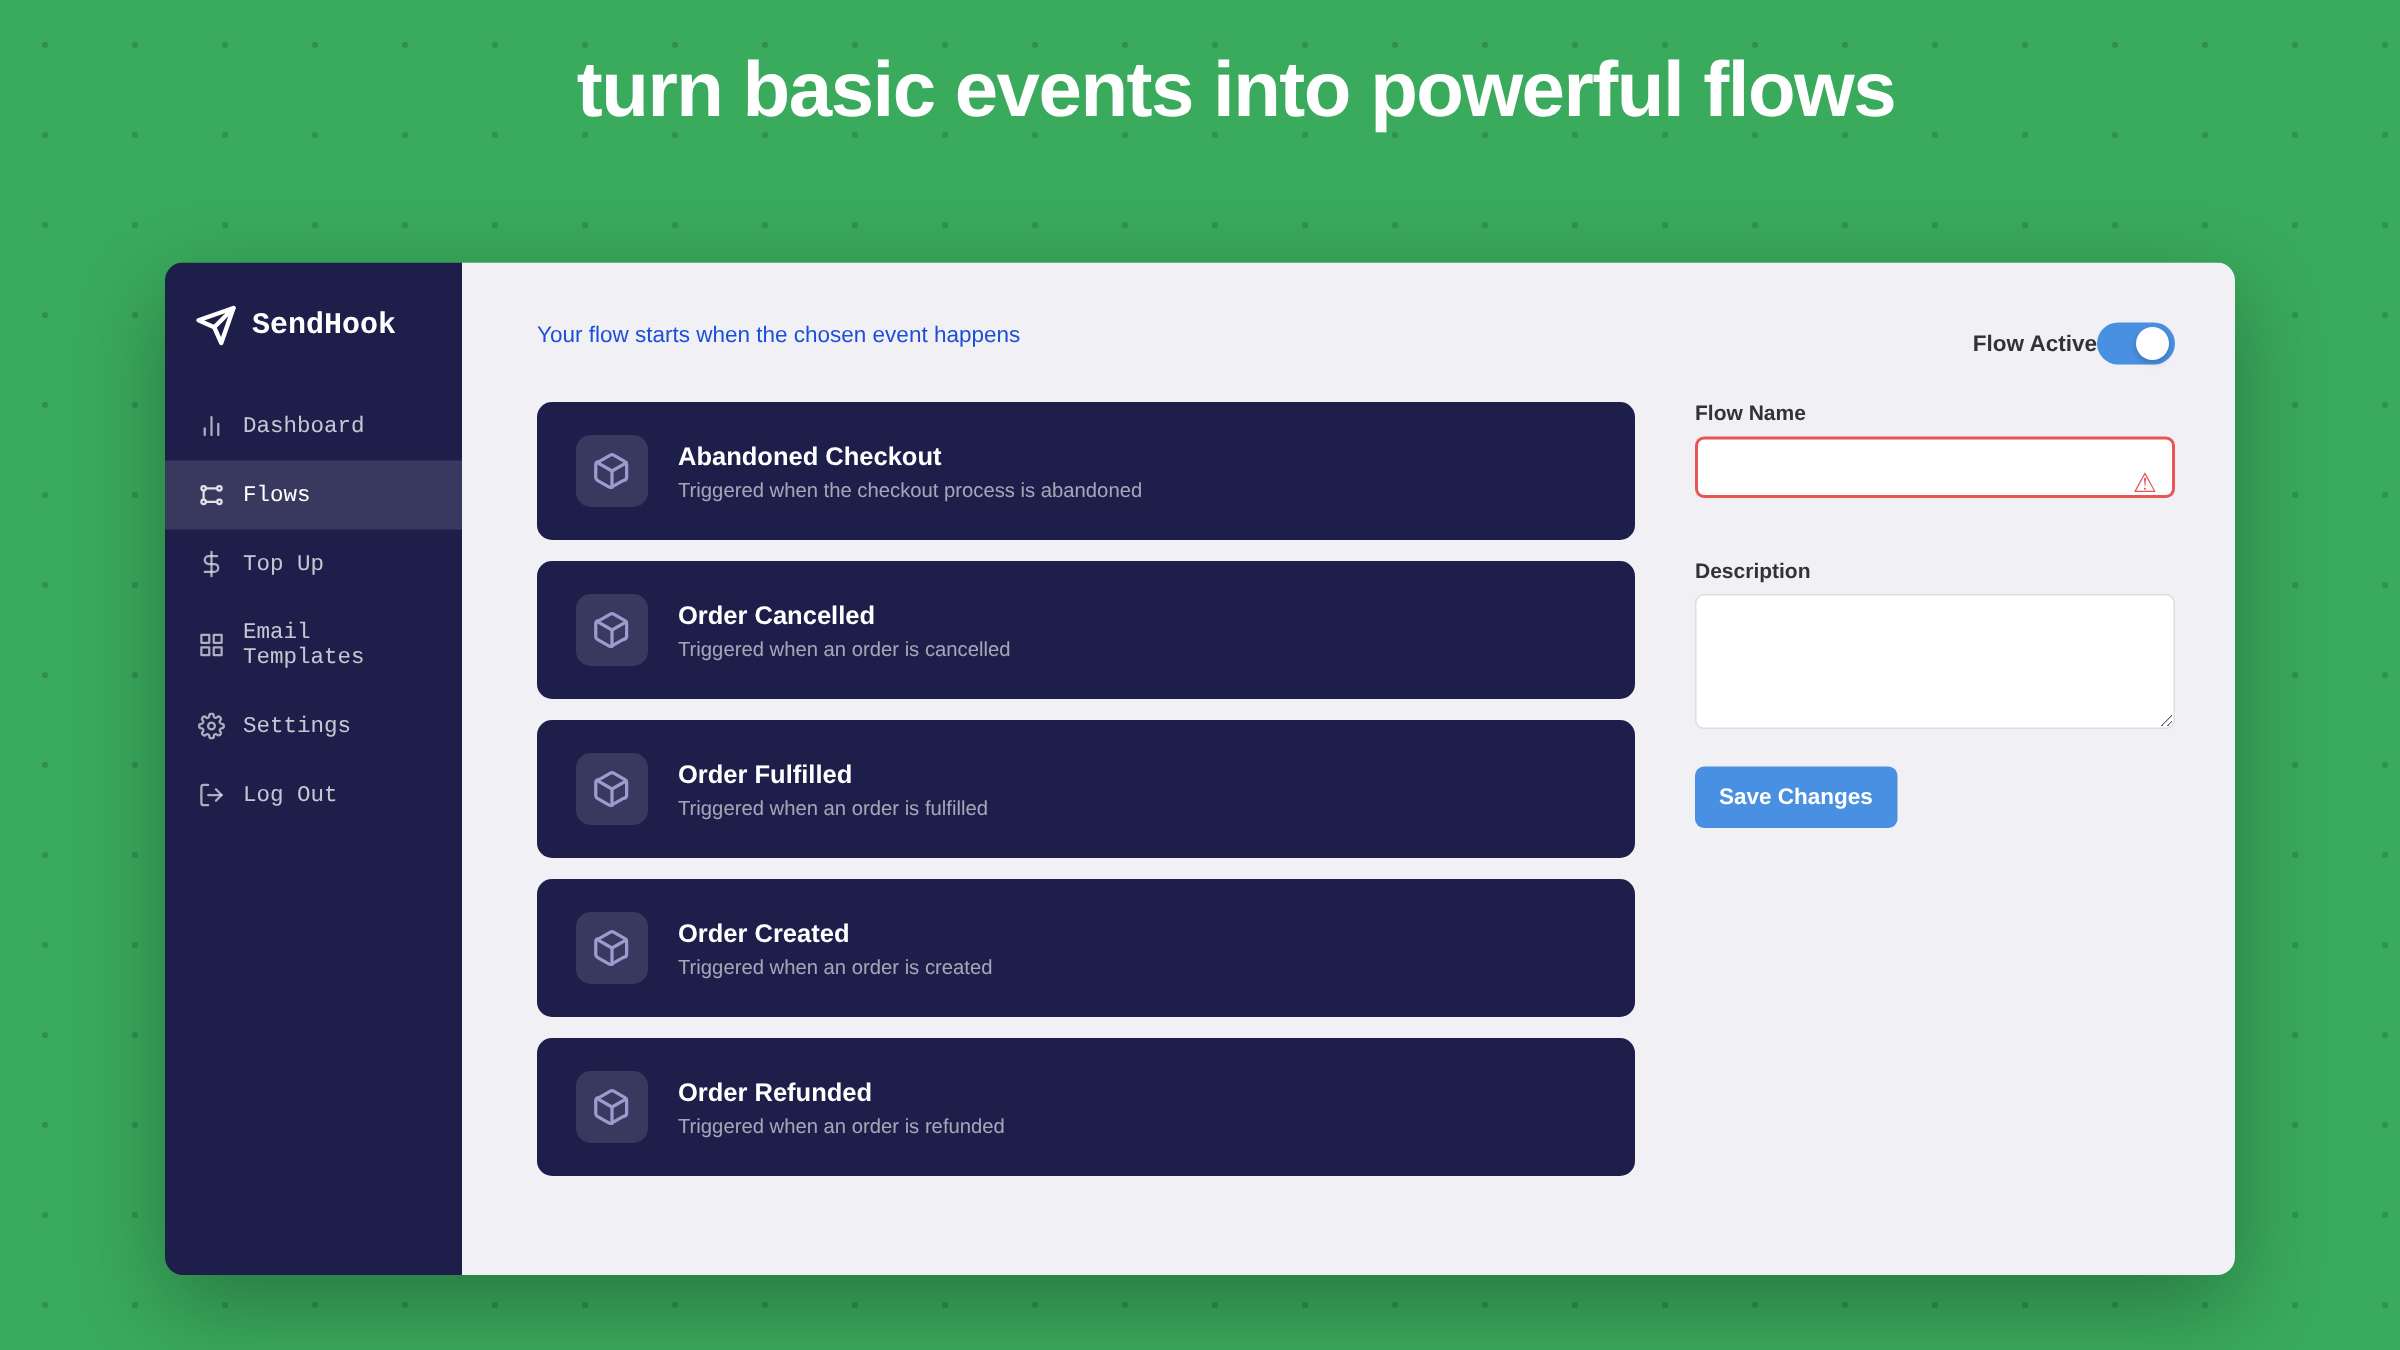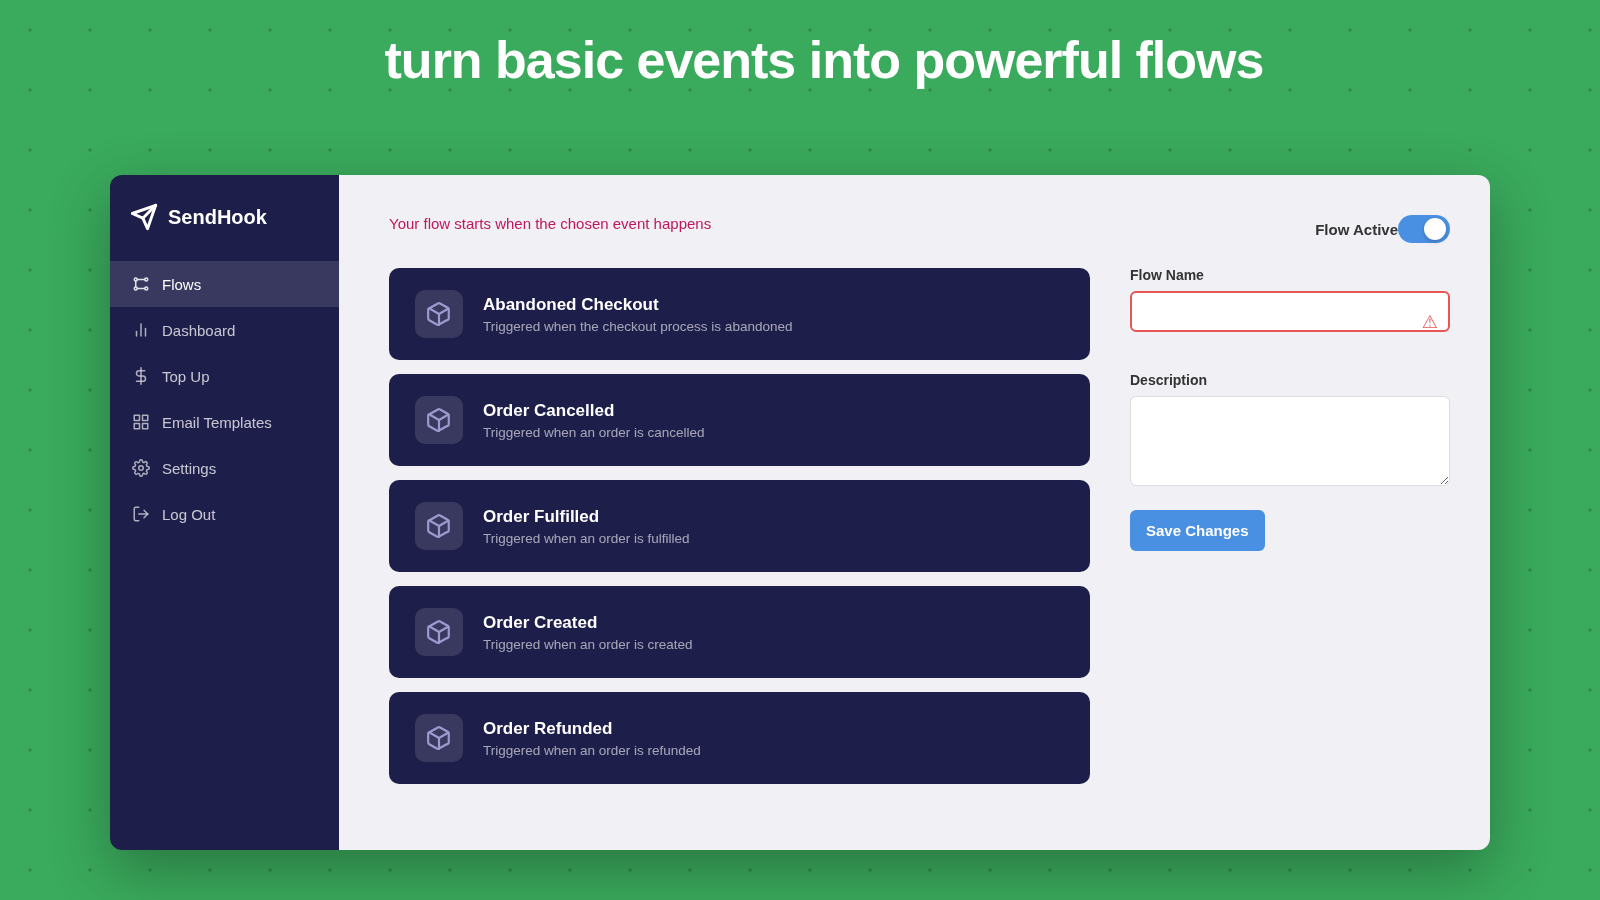--- a/index.html
+++ b/index.html
@@ -44,25 +44,26 @@
       bottom: 50px;
       display: flex;
       border-radius: 12px;
       overflow: hidden;
       box-shadow: 0 20px 60px rgba(0,0,0,0.3);
       z-index: 3;
     }
 
     
     .sidebar {
-      width: 229px;
+      width: 198px;
       background-color: #1e1e4b;
       color: #fff;
       flex-shrink: 0;
       padding: 28px 0;
+      font-family: Liberation Mono, monospace;
     }
 
     .sidebar-logo {
       display: flex;
       align-items: center;
       gap: 10px;
       padding: 0 20px 30px 20px;
       font-size: 20px;
       font-weight: 700;
       color: #fff;
@@ -118,21 +119,21 @@
 
     .event-panel-title {
       font-size: 30px;
       font-weight: 700;
       color: #1a1a2e;
       margin-bottom: 8px;
     }
 
     .event-panel-subtitle {
       font-size: 15px;
-      color: #be185d;
+      color: #1d4ed8;
       margin-bottom: 28px;
     }
 
     .event-list {
       display: flex;
       flex-direction: column;
       gap: 14px;
       margin-top: 36px;
     }
 
@@ -316,42 +317,42 @@
   <aside class="sidebar">
     <div class="sidebar-logo">
       <svg viewBox="0 0 24 24" fill="none" stroke="currentColor" stroke-width="2.5" stroke-linecap="round" stroke-linejoin="round">
         <line x1="22" y1="2" x2="11" y2="13"></line>
         <polygon points="22 2 15 22 11 13 2 9 22 2"></polygon>
       </svg>
       <span>SendHook</span>
     </div>
 
     <ul class="sidebar-nav">
+      <li class="sidebar-nav-item">
+        <svg viewBox="0 0 24 24" fill="none" stroke="currentColor" stroke-width="2" stroke-linecap="round" stroke-linejoin="round">
+          <line x1="18" y1="20" x2="18" y2="10"></line>
+          <line x1="12" y1="20" x2="12" y2="4"></line>
+          <line x1="6" y1="20" x2="6" y2="14"></line>
+        </svg>
+        <span>Dashboard</span>
+      </li>
       <li class="sidebar-nav-item active">
         <svg viewBox="0 0 24 24" fill="none" stroke="currentColor" stroke-width="2" stroke-linecap="round" stroke-linejoin="round">
           <circle cx="5" cy="6" r="2"></circle>
           <circle cx="19" cy="6" r="2"></circle>
           <circle cx="5" cy="18" r="2"></circle>
           <circle cx="19" cy="18" r="2"></circle>
           <line x1="7" y1="6" x2="17" y2="6"></line>
           <line x1="7" y1="18" x2="17" y2="18"></line>
           <line x1="5" y1="8" x2="5" y2="16"></line>
         </svg>
         <span>Flows</span>
       </li>
       <li class="sidebar-nav-item">
         <svg viewBox="0 0 24 24" fill="none" stroke="currentColor" stroke-width="2" stroke-linecap="round" stroke-linejoin="round">
-          <line x1="18" y1="20" x2="18" y2="10"></line>
-          <line x1="12" y1="20" x2="12" y2="4"></line>
-          <line x1="6" y1="20" x2="6" y2="14"></line>
-        </svg>
-        <span>Dashboard</span>
-      </li>
-      <li class="sidebar-nav-item">
-        <svg viewBox="0 0 24 24" fill="none" stroke="currentColor" stroke-width="2" stroke-linecap="round" stroke-linejoin="round">
           <line x1="12" y1="1" x2="12" y2="23"></line>
           <path d="M17 5H9.5a3.5 3.5 0 000 7h5a3.5 3.5 0 010 7H6"></path>
         </svg>
         <span>Top Up</span>
       </li>
       <li class="sidebar-nav-item">
         <svg viewBox="0 0 24 24" fill="none" stroke="currentColor" stroke-width="2" stroke-linecap="round" stroke-linejoin="round">
           <rect x="3" y="3" width="7" height="7"></rect>
           <rect x="14" y="3" width="7" height="7"></rect>
           <rect x="3" y="14" width="7" height="7"></rect>

